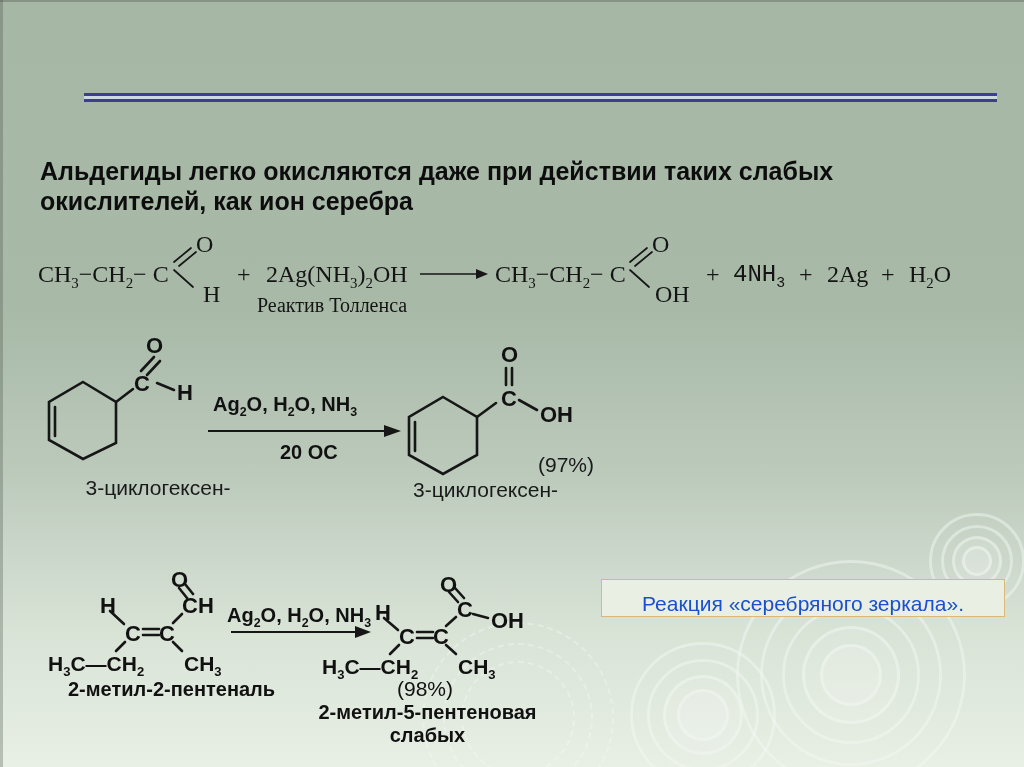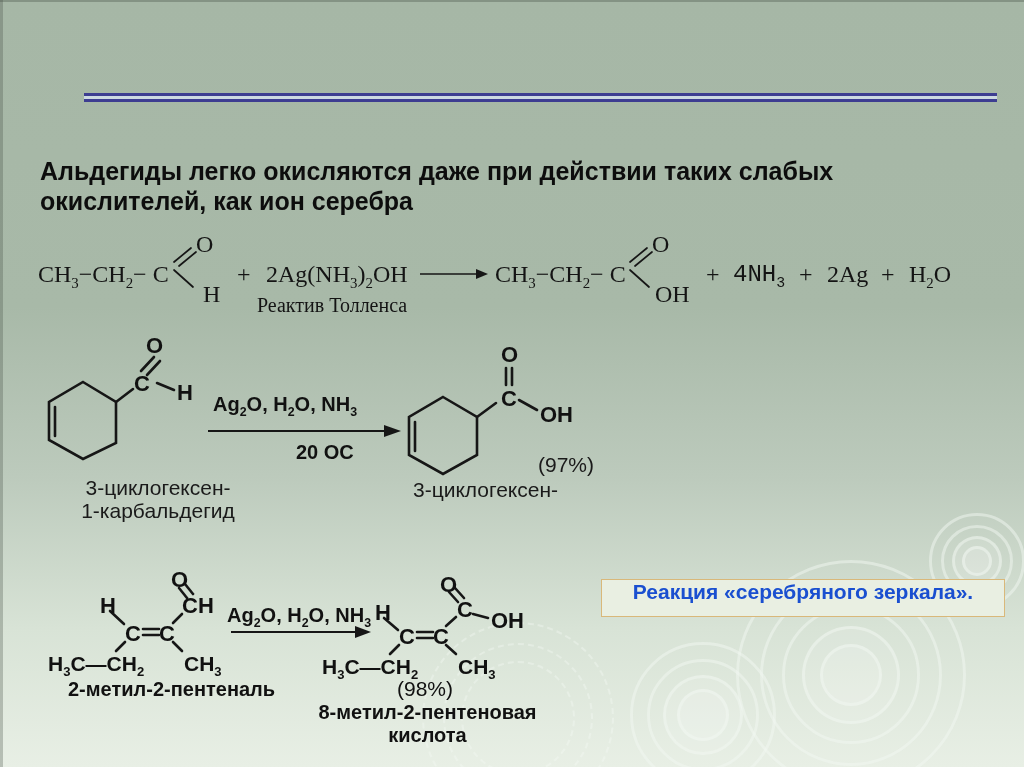--- a/index.html
+++ b/index.html
@@ -25,22 +25,22 @@
   .cond{font-weight:bold;font-size:20px;color:#111;white-space:nowrap;}
   .yield-reg{font-size:21px;color:#1a1a1a;white-space:nowrap;}
   .yield-bold{font-size:21px;font-weight:normal;color:#111;white-space:nowrap;}
   .cname{font-size:21px;color:#1a1a1a;text-align:center;line-height:1.08;}
   .cname-b{font-size:20px;font-weight:bold;color:#111;text-align:center;line-height:1.15;}
   .bond{stroke:#161616;stroke-width:2.6;fill:none;stroke-linecap:round;}
   .bond-thin{stroke:#161616;stroke-width:1.7;fill:none;stroke-linecap:round;}
   .ahead{fill:#161616;stroke:none;}
   .callout{
     background:#e9efe2;border:1px solid #d9b87a;
-    display:flex;align-items:flex-start;justify-content:center;
-    font-size:21px;font-weight:bold;color:#1a4fd0;white-space:nowrap;
+    display:flex;align-items:flex-end;justify-content:center;
+    font-size:21px;font-weight:normal;color:#1a4fd0;white-space:nowrap;
   }
   .ring{position:absolute;border-radius:50%;border:3px solid rgba(242,248,242,.50);}
   .ring.dash{border-style:dashed;border-color:rgba(244,250,244,.38);border-width:2px;}
 </style>
 </head>
 <body>
 
 <div class="slide">
 
   <div>
@@ -109,38 +109,37 @@
       </svg>
       <span class="pos atom" style="left:116px;top:0px;">O</span>
       <span class="pos atom" style="left:104px;top:38px;">C</span>
       <span class="pos atom" style="left:147px;top:47px;">H</span>
     </div>
     <span class="pos cond" style="left:213px;top:393px;">Ag<sub>2</sub>O, H<sub>2</sub>O, NH<sub>3</sub></span>
     <svg class="pos" style="left:208px;top:423px;" width="196" height="16" viewBox="0 0 196 16">
       <line class="bond-thin" x1="0" y1="8" x2="178" y2="8" style="stroke-width:2.2"></line>
       <polygon class="ahead" points="176,2 193,8 176,14"></polygon>
     </svg>
-    <span class="pos cond" style="left:296px;top:441px;">20 ОС</span>
+    <span class="pos cond" style="left:280px;top:441px;">20 ОС</span>
     <div class="pos" style="left:390px;top:340px;width:210px;height:145px;">
       <svg width="210" height="145" viewBox="0 0 210 145" style="position:absolute;left:0;top:0;">
         <polygon class="bond" points="53,57 87,77 87,115 53,134 19,115 19,77" fill="none"></polygon>
         <line class="bond" x1="25" y1="82" x2="25" y2="111"></line>
         <line class="bond" x1="87" y1="77" x2="106" y2="63"></line>
         <line class="bond" x1="116" y1="45" x2="116" y2="28"></line>
         <line class="bond" x1="122" y1="45" x2="122" y2="28"></line>
         <line class="bond" x1="129" y1="60" x2="147" y2="70"></line>
       </svg>
       <span class="pos atom" style="left:111px;top:2px;">O</span>
       <span class="pos atom" style="left:111px;top:46px;">C</span>
       <span class="pos atom" style="left:150px;top:62px;">OH</span>
     </div>
     <span class="pos yield-reg" style="left:538px;top:453px;">(97%)</span>
     <div class="pos cname" style="left:58px;top:477px;width:200px;">
       <div>3-циклогексен-</div>
-      <div>1-карбальдегид</div>
     </div>
     <div class="pos cname" style="left:368px;top:479px;width:235px;">
       <div>3-циклогексен-</div>
     </div>
   </div>
 
   <div>
     <div class="pos" style="left:40px;top:567px;width:200px;height:118px;">
       <svg width="200" height="118" viewBox="0 0 200 118" style="position:absolute;left:0;top:0;">
         <line class="bond" x1="70" y1="44" x2="84" y2="57"></line>
@@ -182,22 +181,22 @@
       <span class="pos atom" style="left:113px;top:52px;">C</span>
       <span class="pos atom" style="left:137px;top:25px;">C</span>
       <span class="pos atom" style="left:120px;top:0px;">O</span>
       <span class="pos atom" style="left:171px;top:36px;">OH</span>
       <span class="pos chain" style="left:138px;top:83px;">CH<sub>3</sub></span>
       <span class="pos chain" style="left:2px;top:83px;">H<sub>3</sub>C—CH<sub>2</sub></span>
     </div>
     <span class="pos cond" style="left:68px;top:678px;">2-метил-2-пентеналь</span>
     <span class="pos yield-bold" style="left:397px;top:677px;">(98%)</span>
     <div class="pos cname-b" style="left:315px;top:701px;width:225px;">
-      <div>8-метил-2-пентеновая</div>
-      <div>кислота</div>
+      <div>2-метил-5-пентеновая</div>
+      <div>слабых</div>
     </div>
   </div>
 
   <div class="pos callout" style="left:601px;top:579px;width:402px;height:36px;">
     <span>Реакция «серебряного зеркала».</span>
   </div>
 
 </div>
 
 </body></html>

